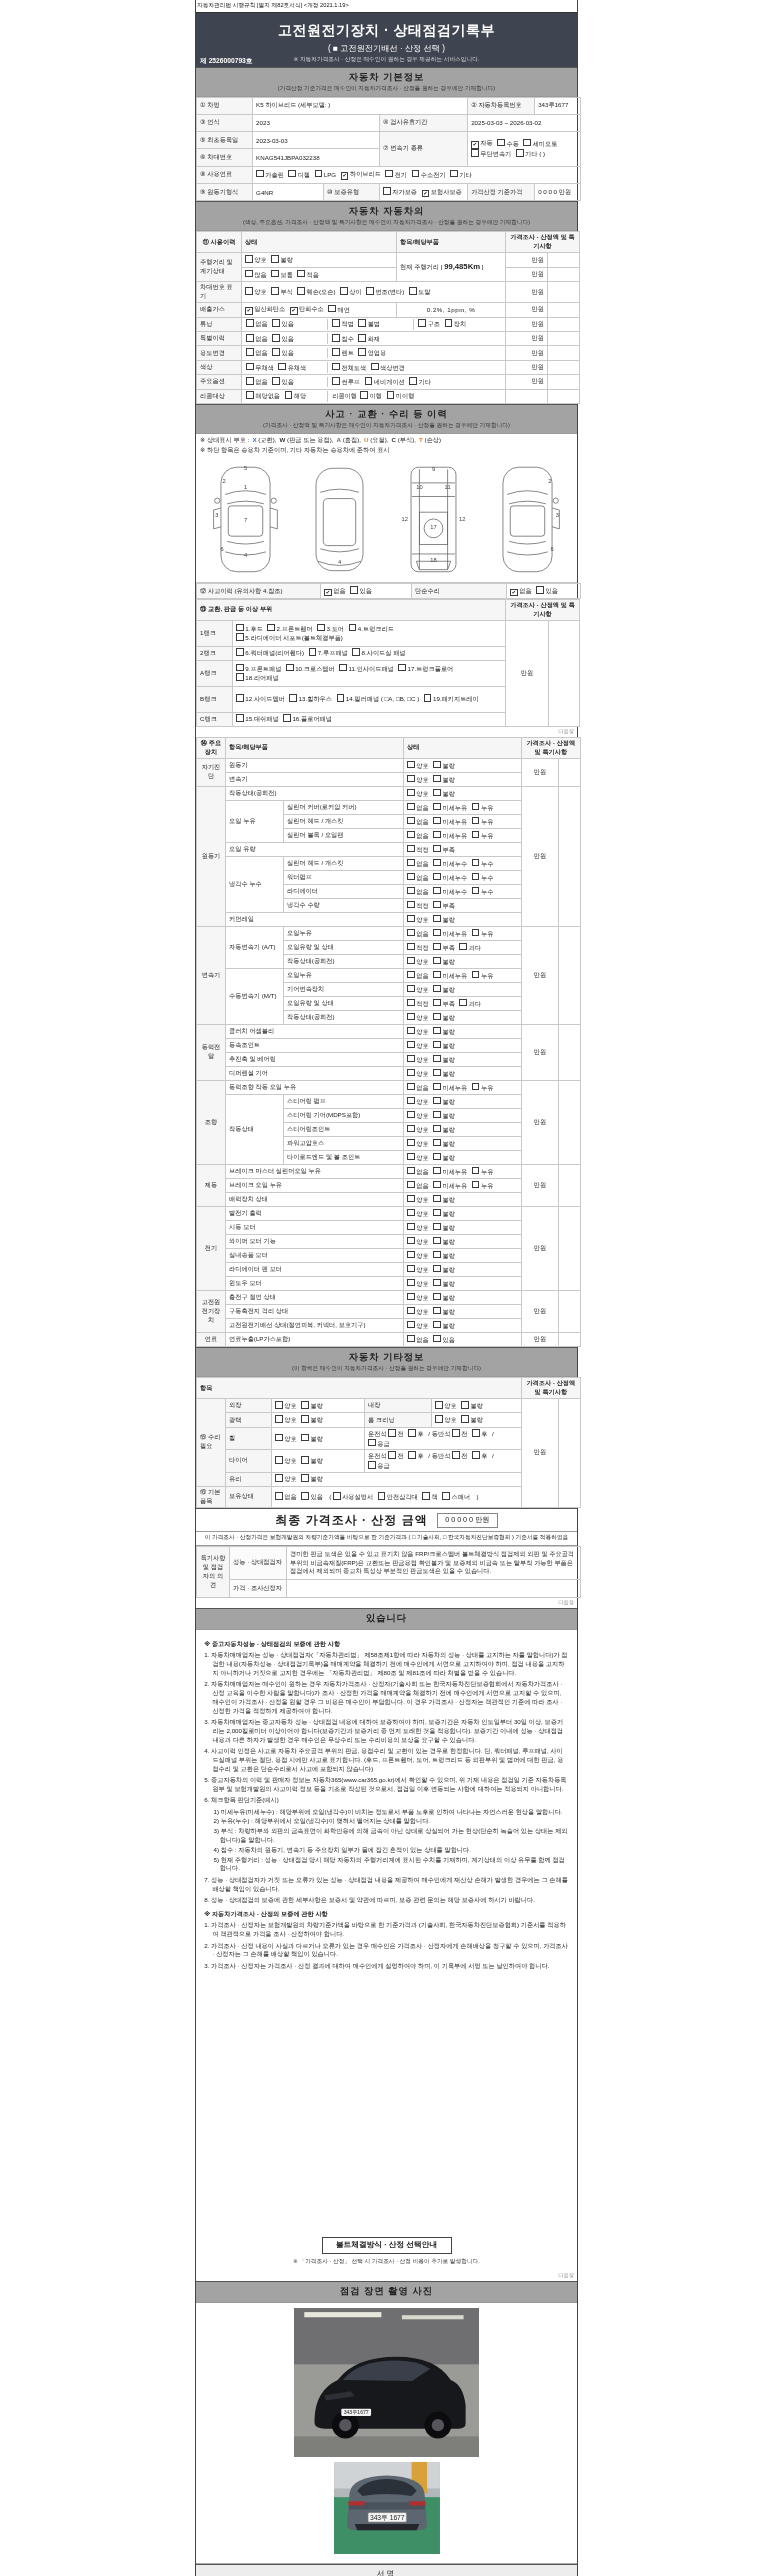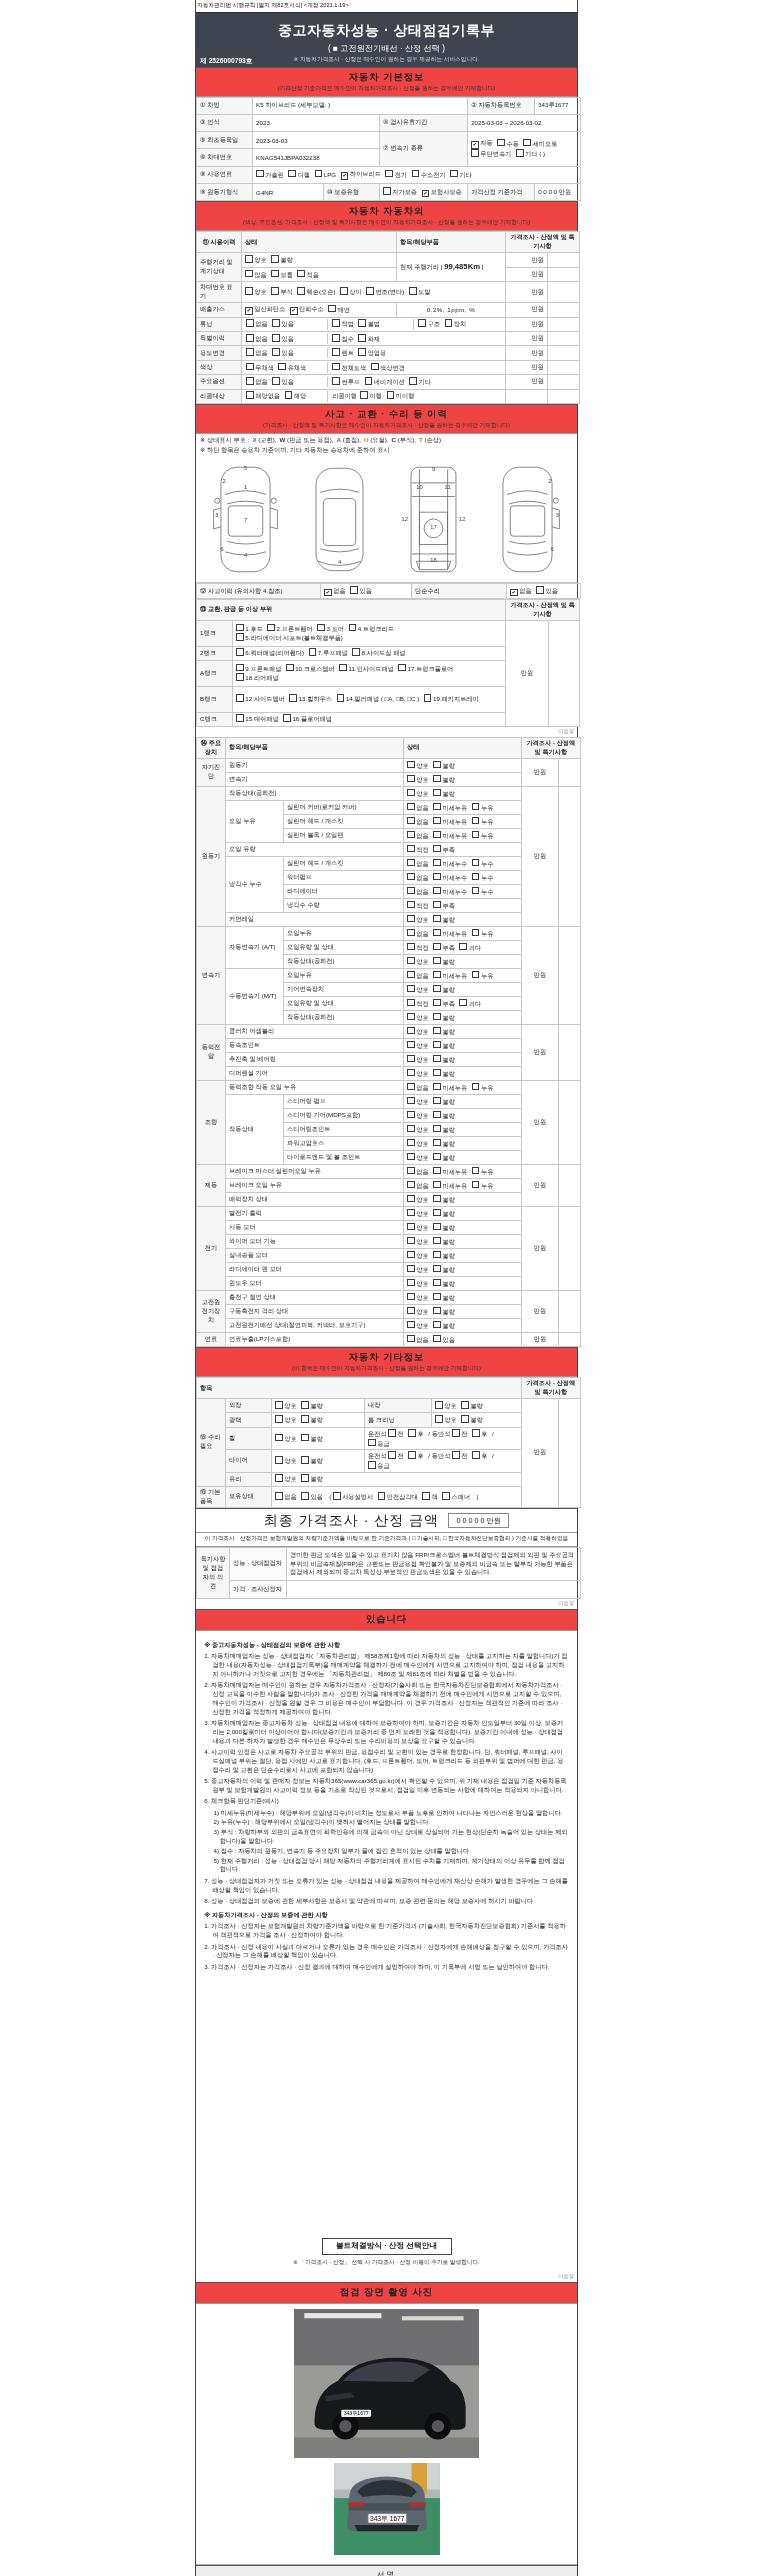--- a/index.html
+++ b/index.html
@@ -6,21 +6,21 @@
   body{width:773px;height:2576px;position:relative;font-family:"Liberation Sans","DejaVu Sans",sans-serif;color:#222;}
   .doc{width:383px;margin:0 auto;border-left:0.5px solid #444;border-right:0.5px solid #444;background:#fff;box-sizing:border-box;}
   .reg-note{font-size:5.7px;padding:2.1px 1px 1.5px 1px;color:#111;border-bottom:1.5px solid #333;}
   
   .hdr{background:#3e4450;color:#fff;text-align:center;padding:9.3px 5.2px 3.1px 5.2px;height:54px;box-sizing:border-box;position:relative;}
   .hdr .t{font-size:14px;font-weight:bold;letter-spacing:0.5px;}
   .hdr .s{font-size:8.2px;margin-top:3.1px;}
   .hdr .n{font-size:5.7px;color:#dcdcdc;margin-top:2.1px;}
   .hdr .docnum{position:absolute;left:4.1px;bottom:1px;font-size:6.7px;font-weight:bold;color:#fff;}
   
-  .band{background:#ef4444;border-top:1px solid #555;border-bottom:0.5px solid #999;text-align:center;padding:3.1px 2.1px;}
+  .band{background:#a3a3a3;border-top:1px solid #555;border-bottom:0.5px solid #999;text-align:center;padding:3.1px 2.1px;}
   .band .bt{font-size:9.3px;font-weight:bold;letter-spacing:1px;}
   .band .bs{font-size:5.7px;margin-top:1px;color:#333;}
   table{border-collapse:collapse;width:100%;table-layout:fixed;}
   td,th{border:0.5px solid #c9c9c9;font-size:6.2px;padding:1px 3.1px;vertical-align:middle;box-sizing:border-box;}
   .lbl{background:#f6f6f6;font-size:6.2px;}
   .price{text-align:right;font-size:6.2px;}
   .pricec{text-align:center;font-size:6.2px;}
   .blank{background:#fff;}
   .cbw{margin-right:4.6px;white-space:nowrap;display:inline-block;}
   .cb{display:inline-block;width:5.7px;height:5.7px;border:1px solid #3c3c3c;line-height:5.7px;font-size:5.2px;text-align:center;margin-right:1.5px;vertical-align:-1px;background:#fff;color:#111;font-weight:bold;}
@@ -42,36 +42,36 @@
   .pricebox-wrap{text-align:center;padding:5.2px 0 2.1px 0;}
   .pricebox{display:inline-block;border:1px solid #444;padding:2.6px 13.4px;font-size:7.7px;font-weight:bold;}
   .pricebox-note{text-align:center;font-size:5.7px;color:#333;padding:2.1px 4.1px 5.2px 4.1px;}
   
   .photos{padding:5.2px 0 4.1px 0;text-align:center;border-bottom:0.5px solid #aaa;}
   .photos .ph{margin:0 auto 5.2px auto;display:block;}
   
   .sig{background:#ededed;border-top:1px solid #555;border-bottom:1px solid #555;height:42px;box-sizing:border-box;text-align:center;padding-top:4.1px;}
   .sig .st{font-size:7.7px;letter-spacing:2.1px;}
   .finalrow{display:flex;align-items:center;justify-content:center;border-top:1px solid #555;border-bottom:0.5px solid #999;padding:2.6px 0;}
-  .finalrow .fl{font-size:14px;font-weight:normal;letter-spacing:1px;margin-right:9.3px;}
+  .finalrow .fl{font-size:12px;font-weight:bold;letter-spacing:1px;margin-right:9.3px;}
   .finalrow .fv{border:0.5px solid #888;background:#fff;padding:1.5px 7.2px;font-size:7.2px;}
   .notesmall{font-size:5.7px;text-align:center;padding:1.5px 3.1px 3.1px 3.1px;border-bottom:0.5px solid #999;}
   .mileage{font-size:7.7px;font-weight:bold;}
   .emis{letter-spacing:0.5px;}
   .who{background:#fbfbfb;}
 </style>
 </head>
 <body>
 
 <div class="doc">
 
   <div class="reg-note">자동차관리법 시행규칙 [별지 제82호서식] &lt;개정 2021.1.19&gt;</div>
 
   <div class="hdr">
-    <div class="t">중고자동차성능 · 상태점검기록부</div>
+    <div class="t">고전원전기장치 · 상태점검기록부</div>
     <div class="s">( ■ 고전원전기배선 · 산정 선택 )</div>
     <div class="n">※ 자동차가격조사 · 산정은 매수인이 원하는 경우 제공하는 서비스입니다.</div>
     <div class="docnum">제 2526000793호</div>
   </div>
 
   <div class="band">
     <div class="bt">자동차 기본정보</div>
     <div class="bs">(가격산정 기준가격은 매수인이 자동차가격조사 · 산정을 원하는 경우에만 기재합니다)</div>
   </div>
   <table>

